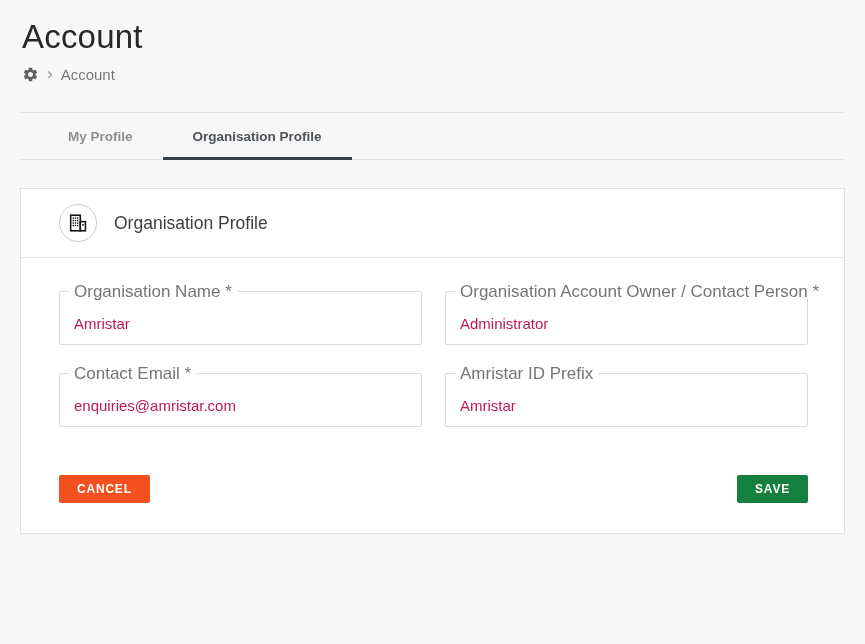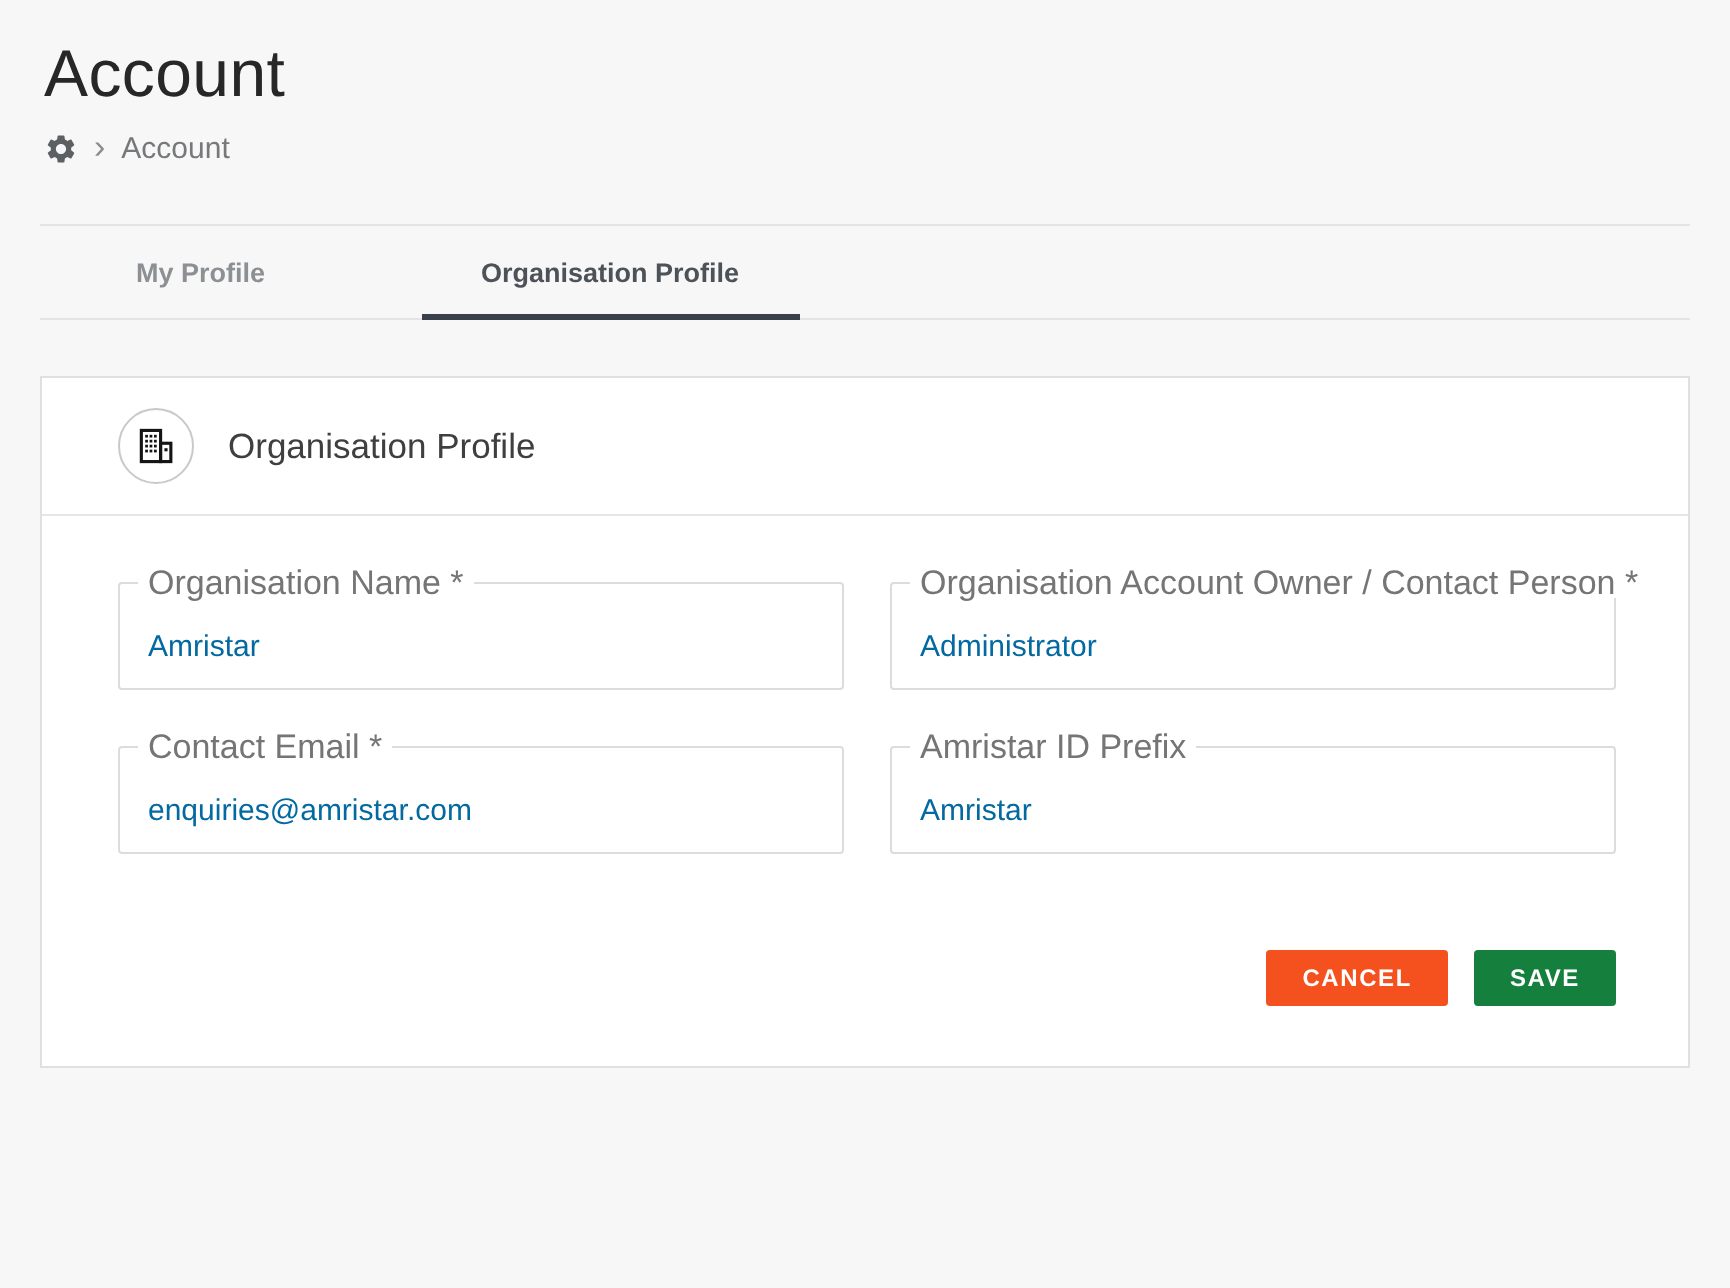--- a/index.html
+++ b/index.html
@@ -33,21 +33,20 @@
 
   
   .tab-strip {
     margin-top: 29px;
     height: 48px;
     border-top: 1px solid #e4e4e4;
     border-bottom: 1px solid #e4e4e4;
     display: flex;
     align-items: stretch;
     padding-left: 18px;
-    gap: 48px;
   }
   .tab {
     position: relative;
     display: flex;
     align-items: center;
     padding: 0 30px;
     font-size: 13.5px;
     font-weight: 700;
     color: #8d9093;
     cursor: pointer;
@@ -122,27 +121,27 @@
     position: absolute;
     inset: 0;
     width: 100%;
     height: 100%;
     border: none;
     outline: none;
     background: transparent;
     padding: 16px 14px 6px 14px;
     font-family: inherit;
     font-size: 15px;
-    color: #0369a1;
+    color: #be185d;
   }
 
   
   .actions {
     display: flex;
-    justify-content: flex-end;
+    justify-content: space-between;
     gap: 13px;
     margin-top: 48px;
   }
   .btn {
     height: 28px;
     padding: 0 18px;
     border: none;
     border-radius: 2px;
     font-family: inherit;
     font-size: 12px;

